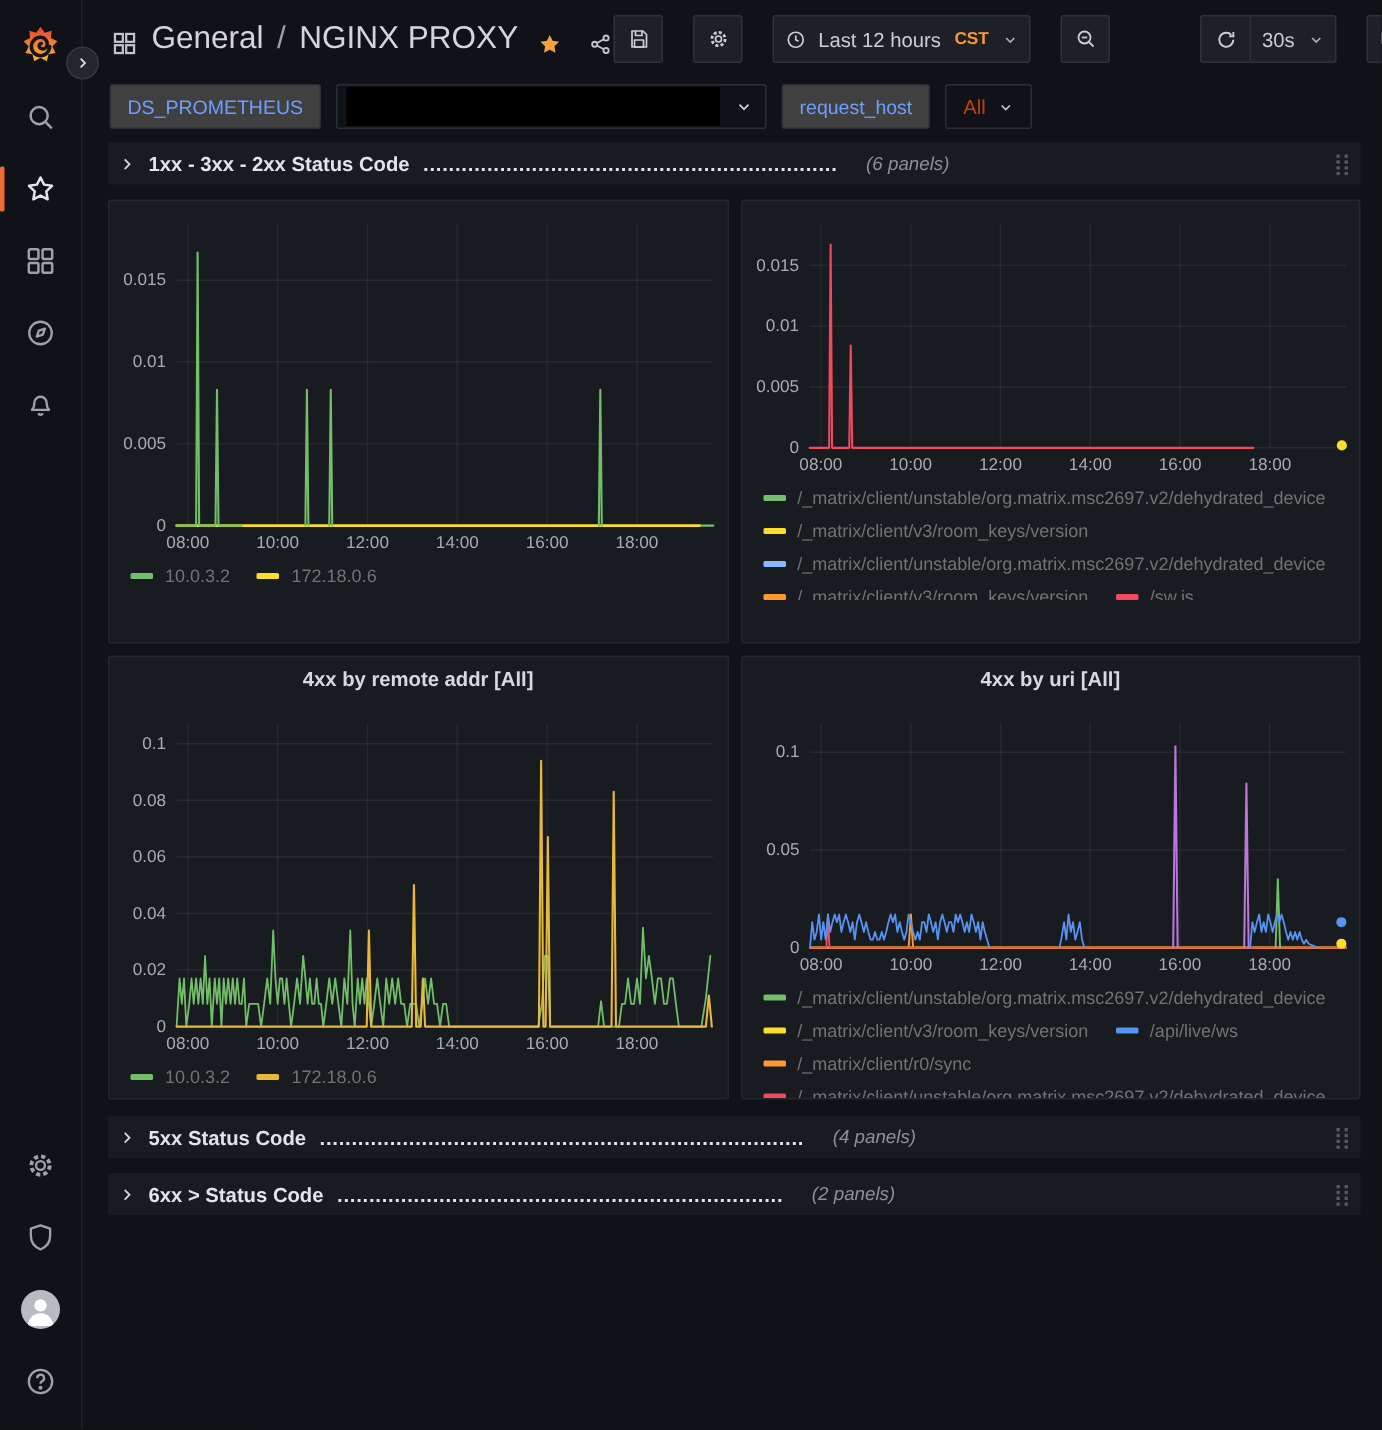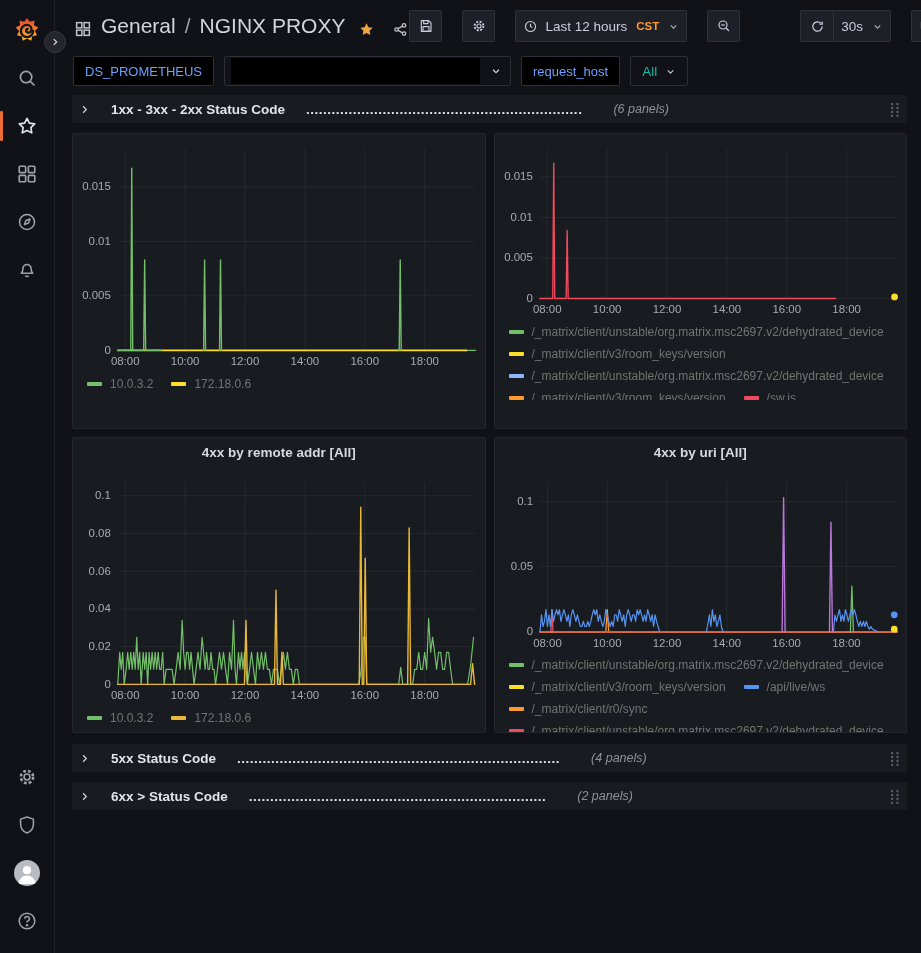--- a/index.html
+++ b/index.html
@@ -35,31 +35,31 @@
   .toolbar-right { margin-left:auto; display:flex; align-items:center; gap:20px; }
   .tb-btn { height:32px; min-width:33px; padding:0 7px; background:#1d2026; border:1px solid #2f3239; border-radius:2px;
     display:flex; align-items:center; justify-content:center; gap:7px; color:#ccccdc; font-size:13.5px; cursor:pointer; white-space:nowrap; }
   .tb-group { display:flex;padding-left:40px; }
   .tb-group .tb-btn:first-child { border-radius:2px 0 0 2px; border-right:0; }
   .tb-group .tb-btn:last-child  { border-radius:0 2px 2px 0; }
   .tz { color:#ff9830; font-size:11.5px; font-weight:bold; margin-left:2px; }
   .caret { margin-left:2px; color:#aeb1b8; }
 
   .subnav { height:38px; flex:0 0 38px; display:flex; align-items:center; gap:10px; padding:0 14px 0 18px; }
-  .var-chip { height:30px; display:flex; align-items:center; padding:0 11px; background:#000000; border:1px solid #2c2f36;
+  .var-chip { height:30px; display:flex; align-items:center; padding:0 11px; background:#404040; border:1px solid #2c2f36;
     border-radius:2px; color:#6e9fff; font-size:13px; font-weight:500; }
   .var-select { height:30px; width:287px; background:#111217; border:1px solid #2c2f36; border-radius:2px;
     display:flex; align-items:center; padding:0 8px 0 6px; cursor:pointer; }
   .redacted { flex:1; height:26px; background:#000; margin-right:8px; }
   .all-select { height:30px; padding:0 11px; background:#111217; border:1px solid #2c2f36; border-radius:2px;
-    display:flex; align-items:center; gap:6px; color:#14b8a6; font-size:13.5px; cursor:pointer; }
+    display:flex; align-items:center; gap:6px; color:#c2410c; font-size:13.5px; cursor:pointer; }
 
   
   .dash { padding:5px 14px 0 17px; flex:1; }
-  .row-head { height:28px; display:flex; align-items:center; gap:21px; padding:0 6px 0 7px; margin-bottom:10px; cursor:pointer; color:#e3e4e9; }
+  .row-head { height:28px; display:flex; align-items:center; gap:9px; padding:0 6px 0 7px; margin-bottom:10px; cursor:pointer; color:#e3e4e9; }
   .row-head.collapsed { background:#191b21; border-radius:1px; }
   .row-chevron { color:#d5d6dc; display:flex; }
   .row-title { font-weight:bold; font-size:13.5px; white-space:nowrap; }
   .row-dots { font-weight:bold; font-size:13.5px; letter-spacing:0.5px; white-space:nowrap; overflow:hidden; }
   .row-count { font-style:italic; color:#8e9197; font-size:12.5px; margin-left:10px; white-space:nowrap; }
   .row-handle { margin-left:auto; display:flex; cursor:grab; }
   .rh-expanded { margin:14px 0 12px; }
 
   .grid { display:grid; grid-template-columns:1fr 1fr; gap:8px; }
   .panel { background:#181b1f; border:1px solid #25272e; border-radius:2px; height:296px;

